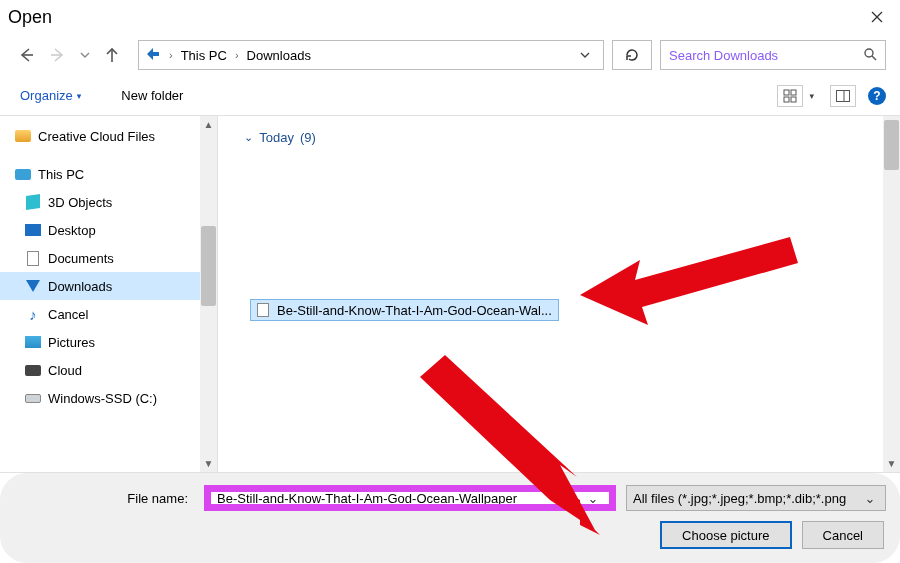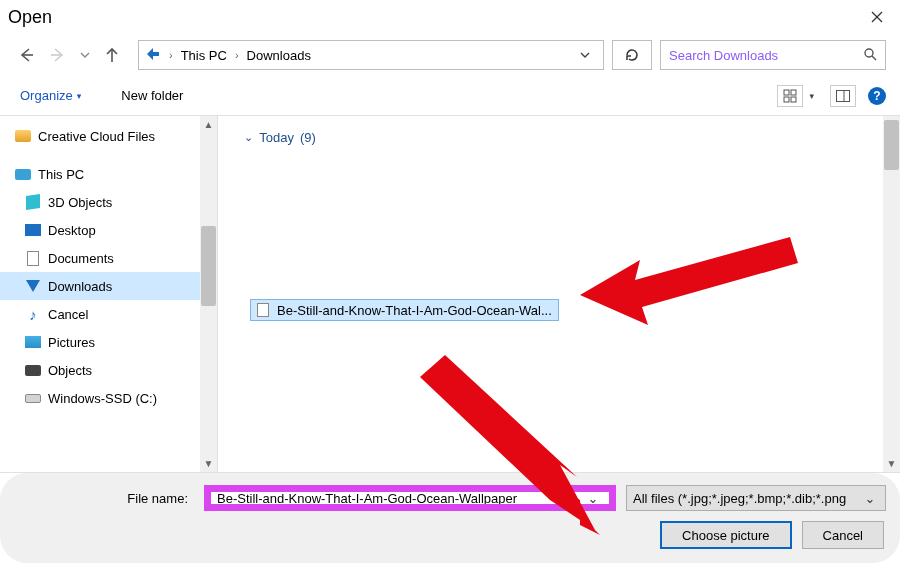--- a/index.html
+++ b/index.html
@@ -387,21 +387,21 @@
         <div class="item child">
           <span class="ico">
             <span class="i-pic"></span>
           </span>
           <span>Pictures</span>
         </div>
         <div class="item child">
           <span class="ico">
             <span class="i-video"></span>
           </span>
-          <span>Objects</span>
+          <span>Cloud</span>
         </div>
         <div class="item child">
           <span class="ico">
             <span class="i-drive"></span>
           </span>
           <span>Windows-SSD (C:)</span>
         </div>
       </div>
     <div class="vscroll">
       <span class="arrow up">▲</span>

